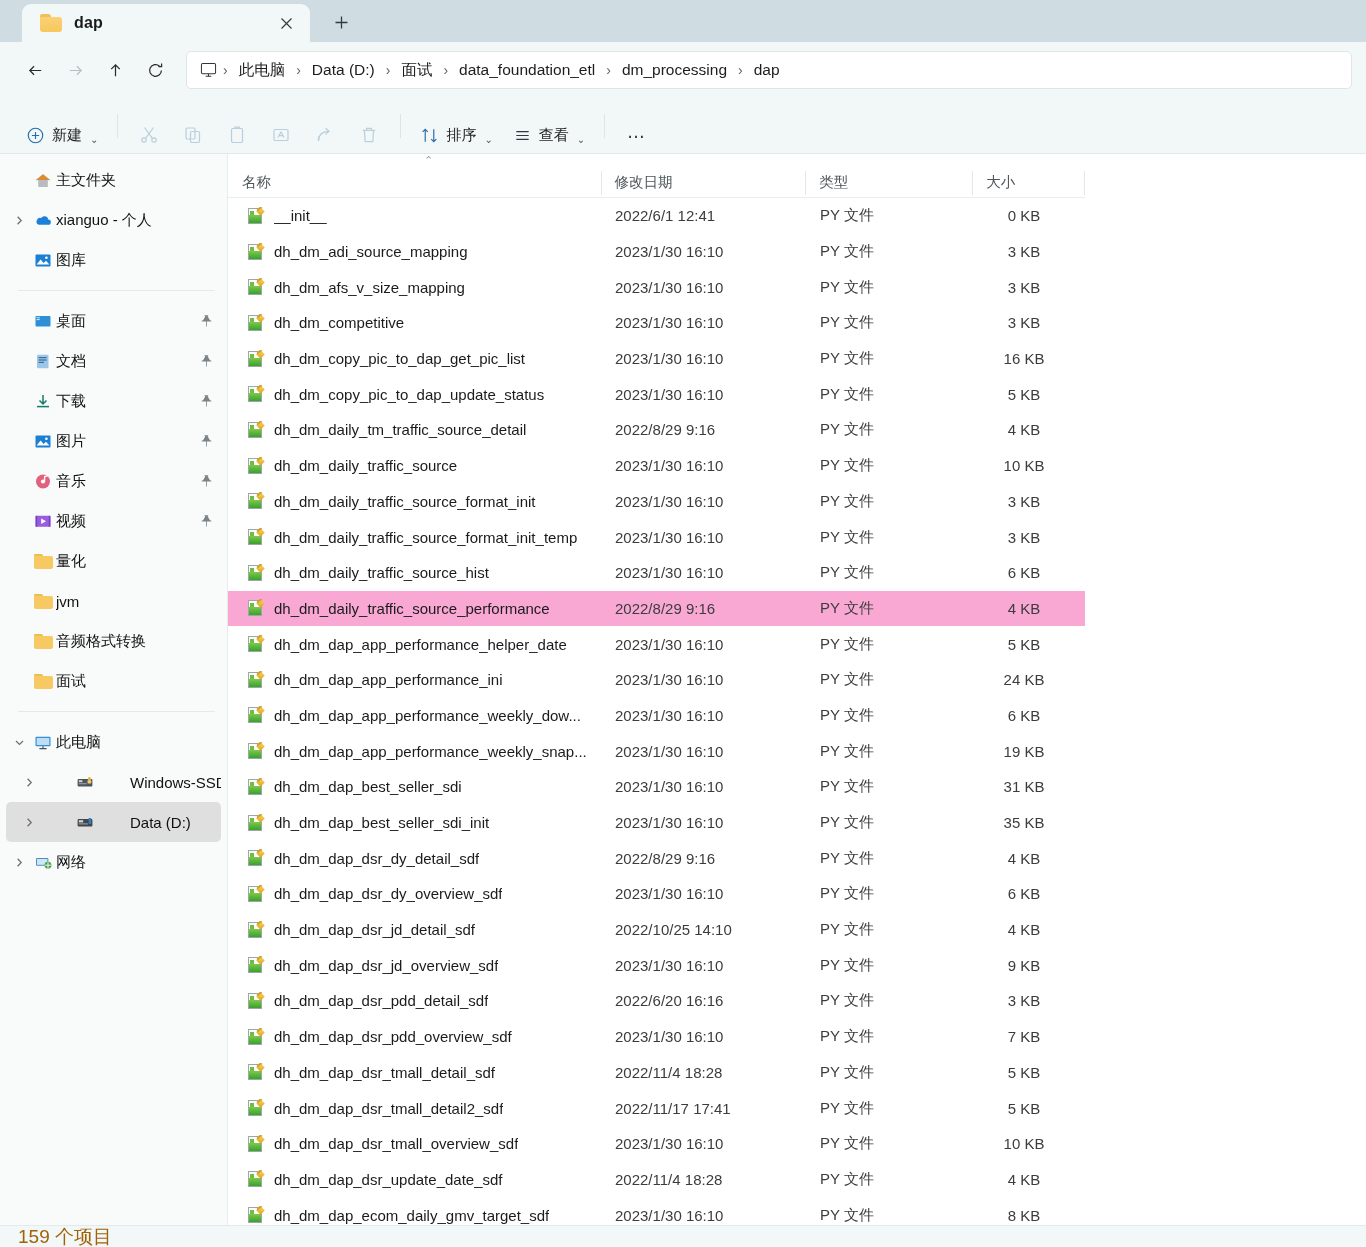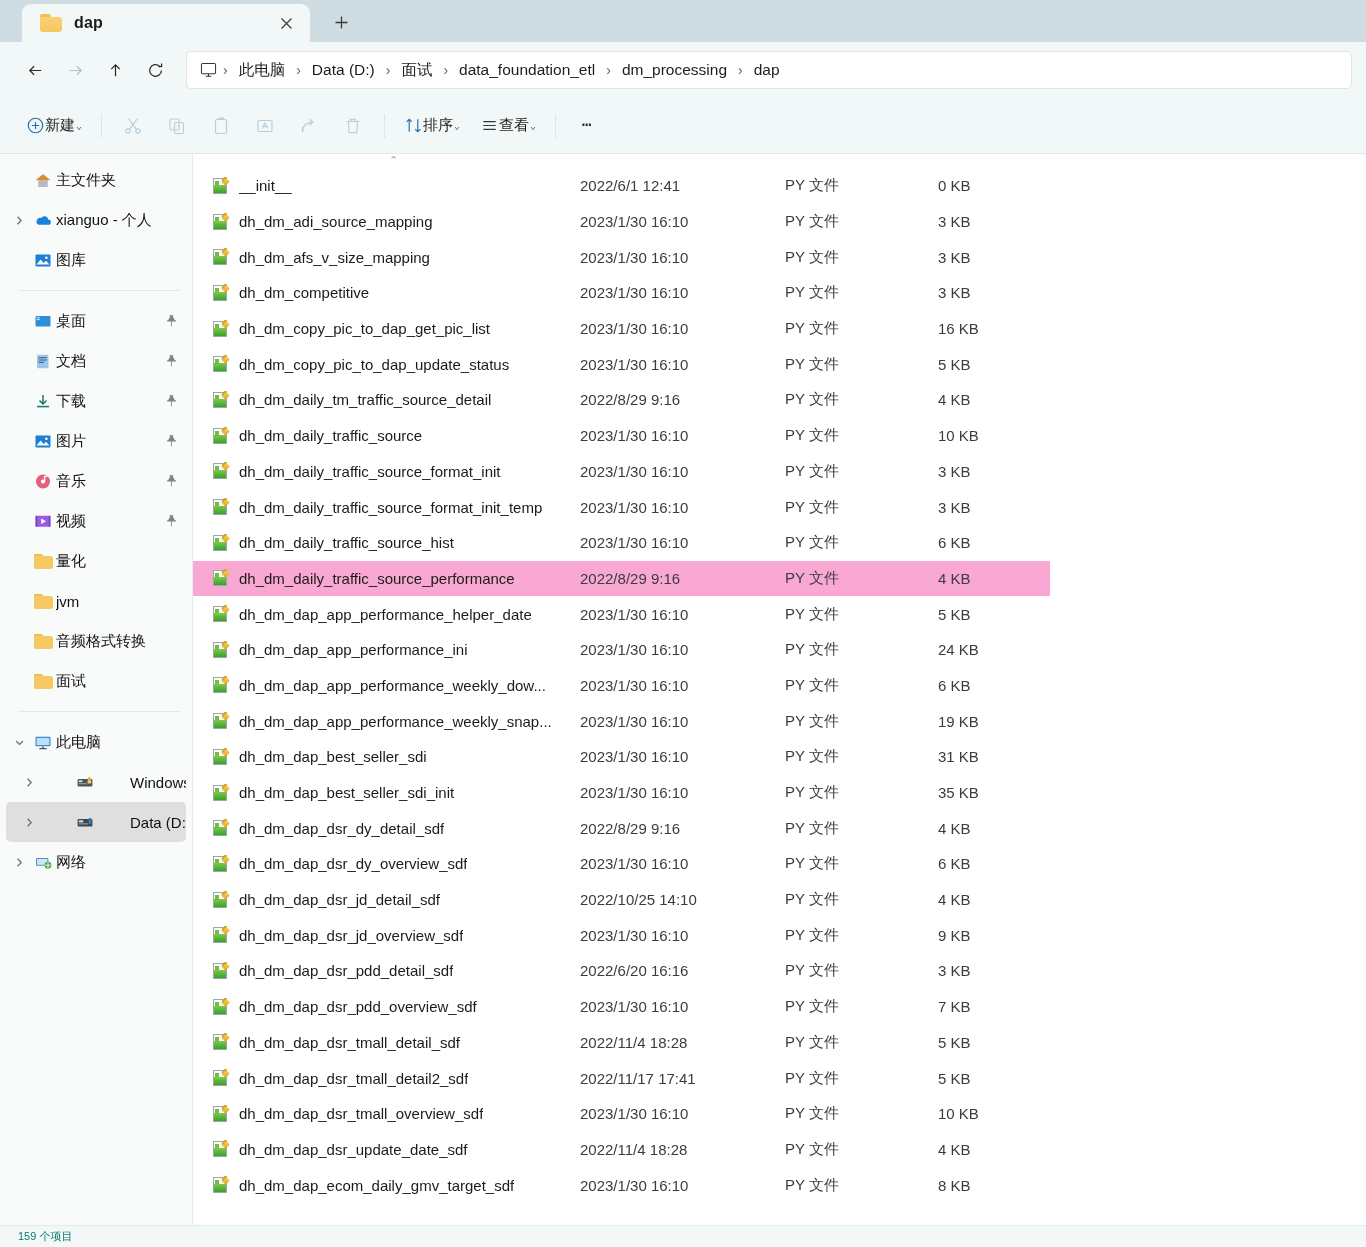--- a/index.html
+++ b/index.html
@@ -90,35 +90,35 @@
   
   #commandbar {
     height: 56px;
     background: #f2f7f8;
     display: flex;
     align-items: center;
     padding: 0 16px;
     border-bottom: 1px solid #e2e8ea;
   }
   .cb-item {
-    height: 38px; display: flex; align-items: center;
+    height: 38px; display: flex; align-items: flex-end;
     padding: 0 10px; border-radius: 5px; color: #1f1f1f; font-size: 15px;
-    white-space: nowrap; font-family: Liberation Mono, monospace;
+    gap: 7px; white-space: nowrap;
   }
   .cb-icononly { width: 44px; justify-content: center; padding: 0; }
   .cb-sep { width: 1px; height: 24px; background: #dfe5e7; margin: 0 9px; flex: none; }
   .cb-caret { font-size: 10px; color: #4c5558; margin-left: 1px; }
   .cb-dim svg { stroke: #b9cfdd; }
 
   
   #body { display: flex; height: calc(1247px - 42px - 56px - 56px - 22px); }
 
   
   #navpane {
-    width: 193px; flex: none;
+    width: 228px; flex: none;
     background: #f9fbfb;
     border-right: 1px solid #e7ecee;
     padding-top: 6px;
     overflow: hidden;
     position: relative;
   }
   .nav-item {
     height: 40px;
     display: flex; align-items: center;
     margin: 0 6px; padding-left: 2px;
@@ -172,21 +172,21 @@
   #rows { position: relative; }
   .row {
     display: flex; align-items: center; height: 35.7px;
     width: 857px;
     font-size: 15px; color: #1b1b1b;
   }
   .row.selected { background: #f9a8d4; }
   .c-name { width: 373px; display: flex; align-items: center; overflow: hidden; padding-left: 20px; }
   .c-date { width: 205px; padding-left: 14px; color: #3c3c3c; white-space: nowrap; }
   .c-type { width: 167px; padding-left: 14px; color: #3c3c3c; white-space: nowrap; }
-  .c-size { width: 112px; padding-right: 10px; text-align: left; color: #3c3c3c; white-space: nowrap; }
+  .c-size { width: 112px; padding-right: 10px; text-align: center; color: #3c3c3c; white-space: nowrap; }
   .fname { white-space: nowrap; overflow: hidden; text-overflow: clip; }
 
   
   .pyico { width: 16px; height: 18px; position: relative; flex: none; margin-right: 10px; }
   .pyico .page {
     position: absolute; left: 0; top: 1px; width: 14px; height: 16px;
     background: #fdfdfd; border: 1px solid #9fa6a9;
   }
   .pyico .grn {
     position: absolute; left: 1px; top: 8px; width: 12px; height: 8px;
@@ -206,21 +206,21 @@
     position: absolute; right: 0px; top: 0px; width: 8px; height: 2px;
     background: #caa430; transform: rotate(-45deg);
   }
 
   
   #statusbar {
     height: 22px; background: #f2f7f8;
     border-top: 1px solid #e4eaec;
     display: flex; align-items: center;
     padding-left: 18px;
-    font-size: 11px; color: #0f766e;
+    font-size: 19px; color: #a16207;
     overflow: hidden;
   }
 </style>
 </head>
 <body>
 
 <div id="titlebar">
   <div id="tabstrip">
     <div class="tab">
       <span class="tab-folder-icon">
@@ -623,20 +623,35 @@
           </svg>
         </span>
         <span class="nav-label">网络</span>
       </div>
     </div>
 
   <div id="listwrap">
     <div id="sortbar">
       <span class="sortglyph">⌃</span>
     </div>
+    <div id="headerrow">
+      <div class="hcell h-name">
+        <span class="hlabel">名称</span>
+      </div>
+      <div class="hcell h-date">
+        <span class="hlabel">修改日期</span>
+      </div>
+      <div class="hcell h-type">
+        <span class="hlabel">类型</span>
+      </div>
+      <div class="hcell h-size num">
+        <span class="hlabel">大小</span>
+      </div>
+      <div class="hcell endcap"></div>
+    </div>
     <div id="rows">
         <div class="row">
           <div class="c-name">
             <span class="pyico">
               <span class="page"></span>
               <span class="grn2"></span>
               <span class="grn"></span>
               <span class="pen"></span>
               <span class="pen2"></span>
             </span>

